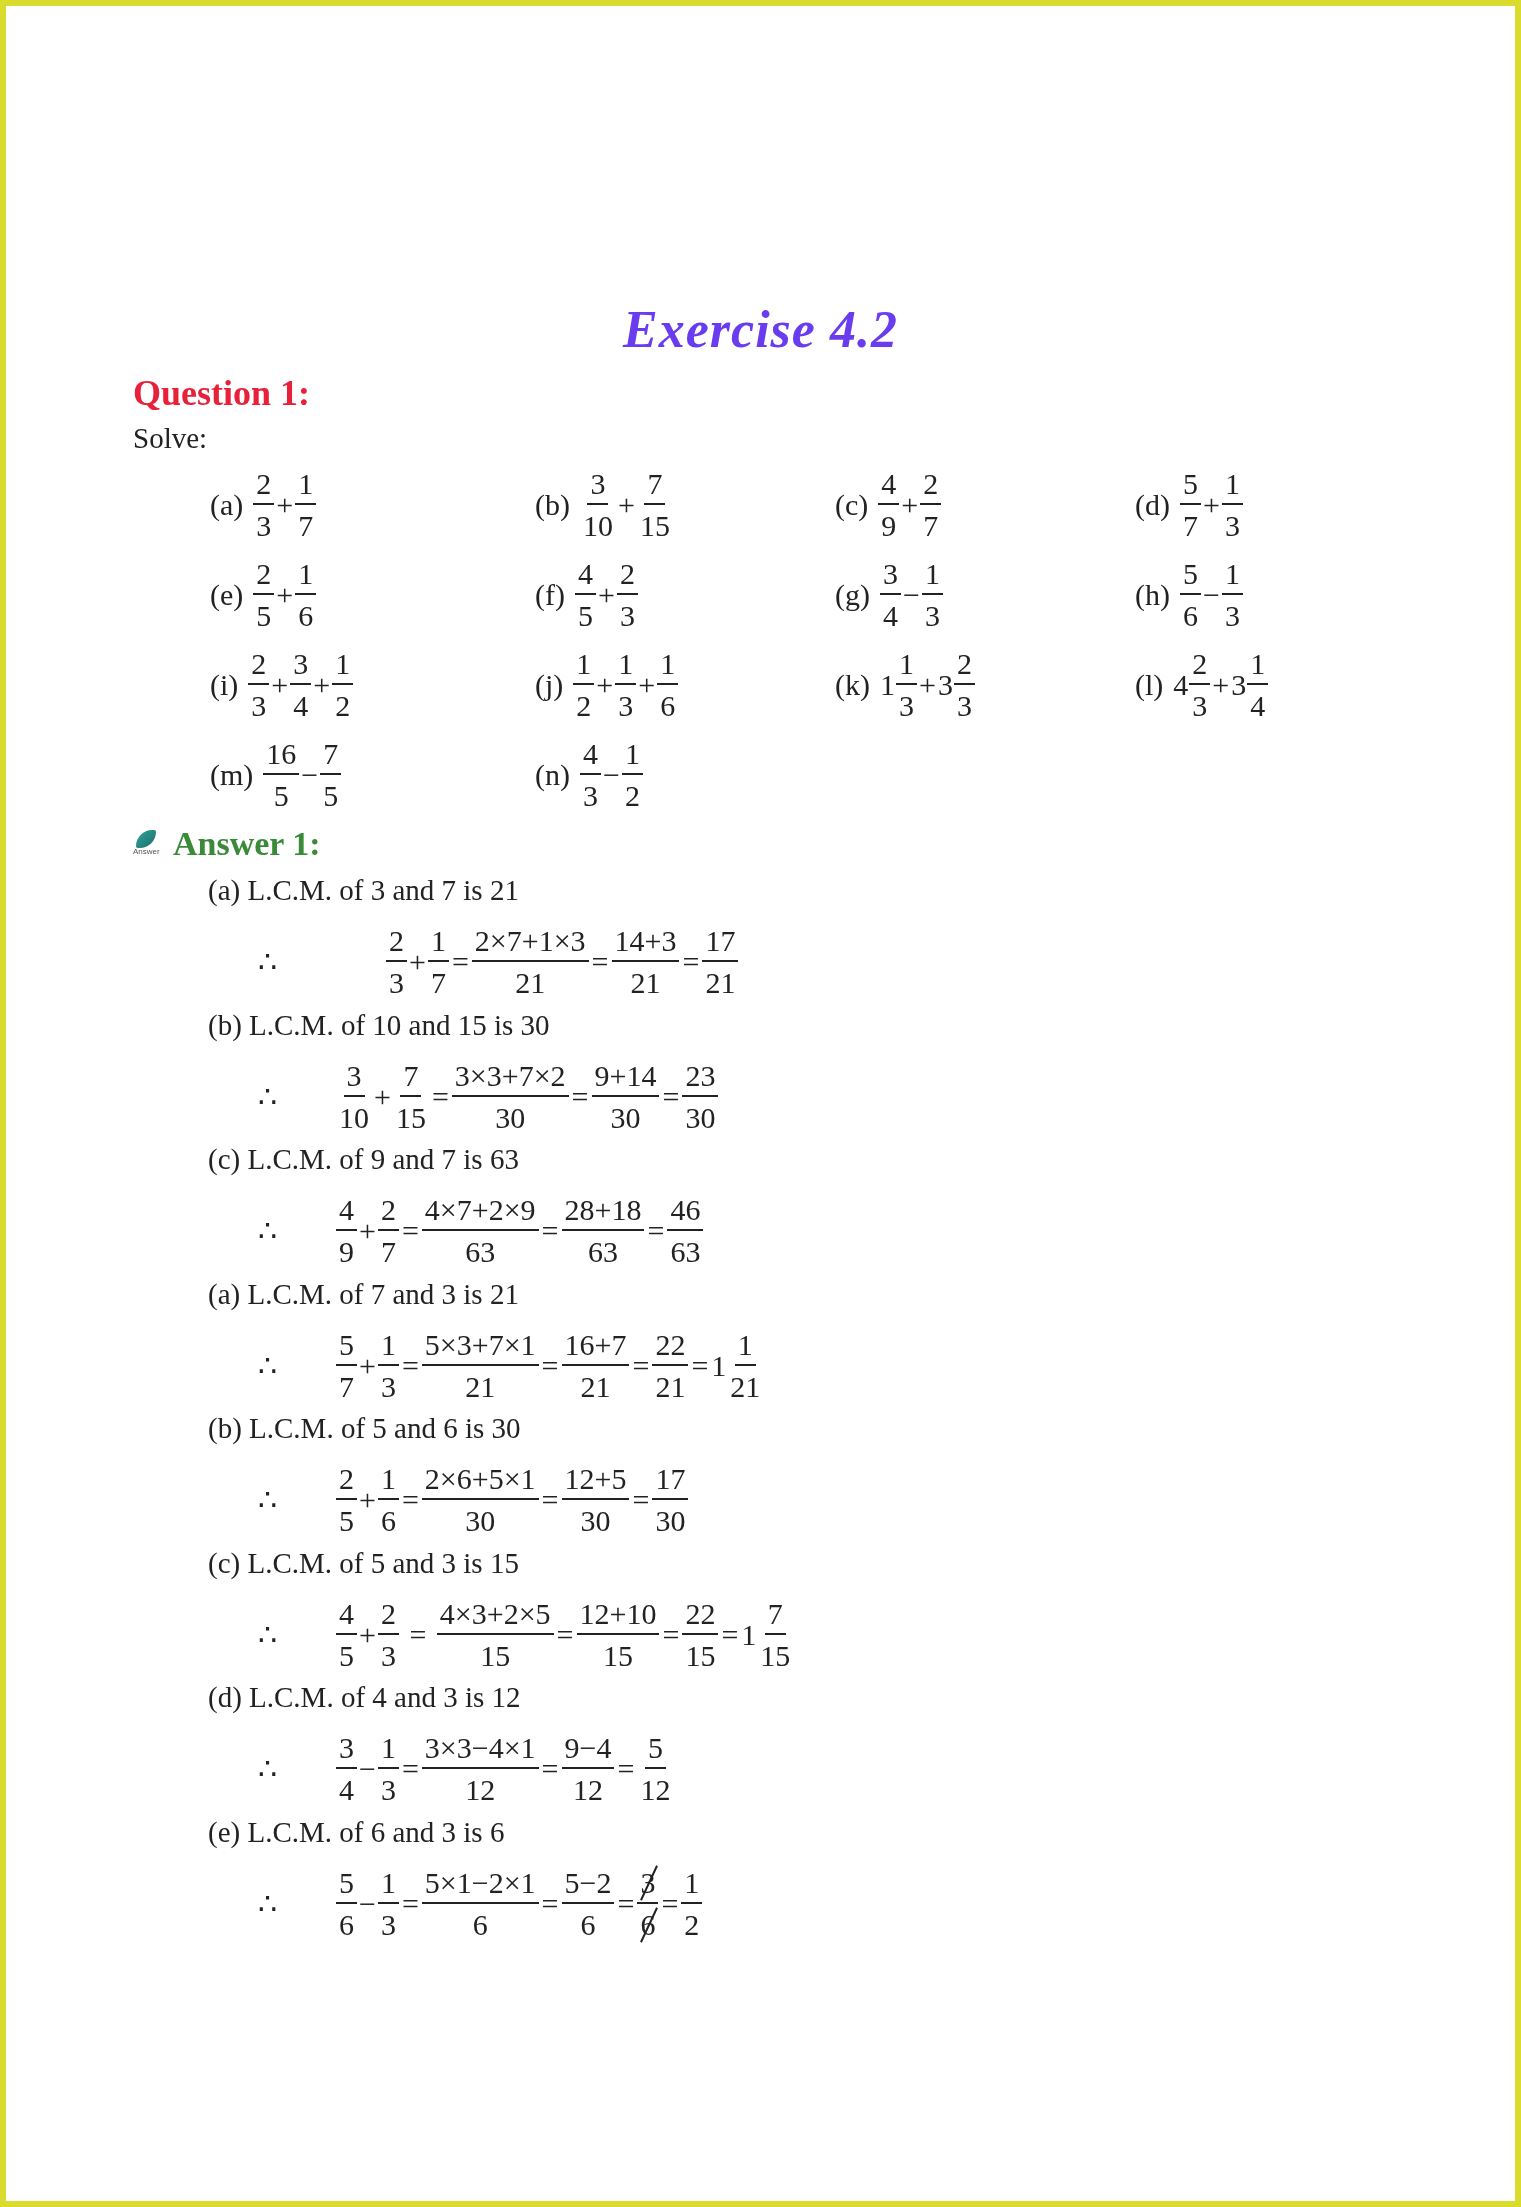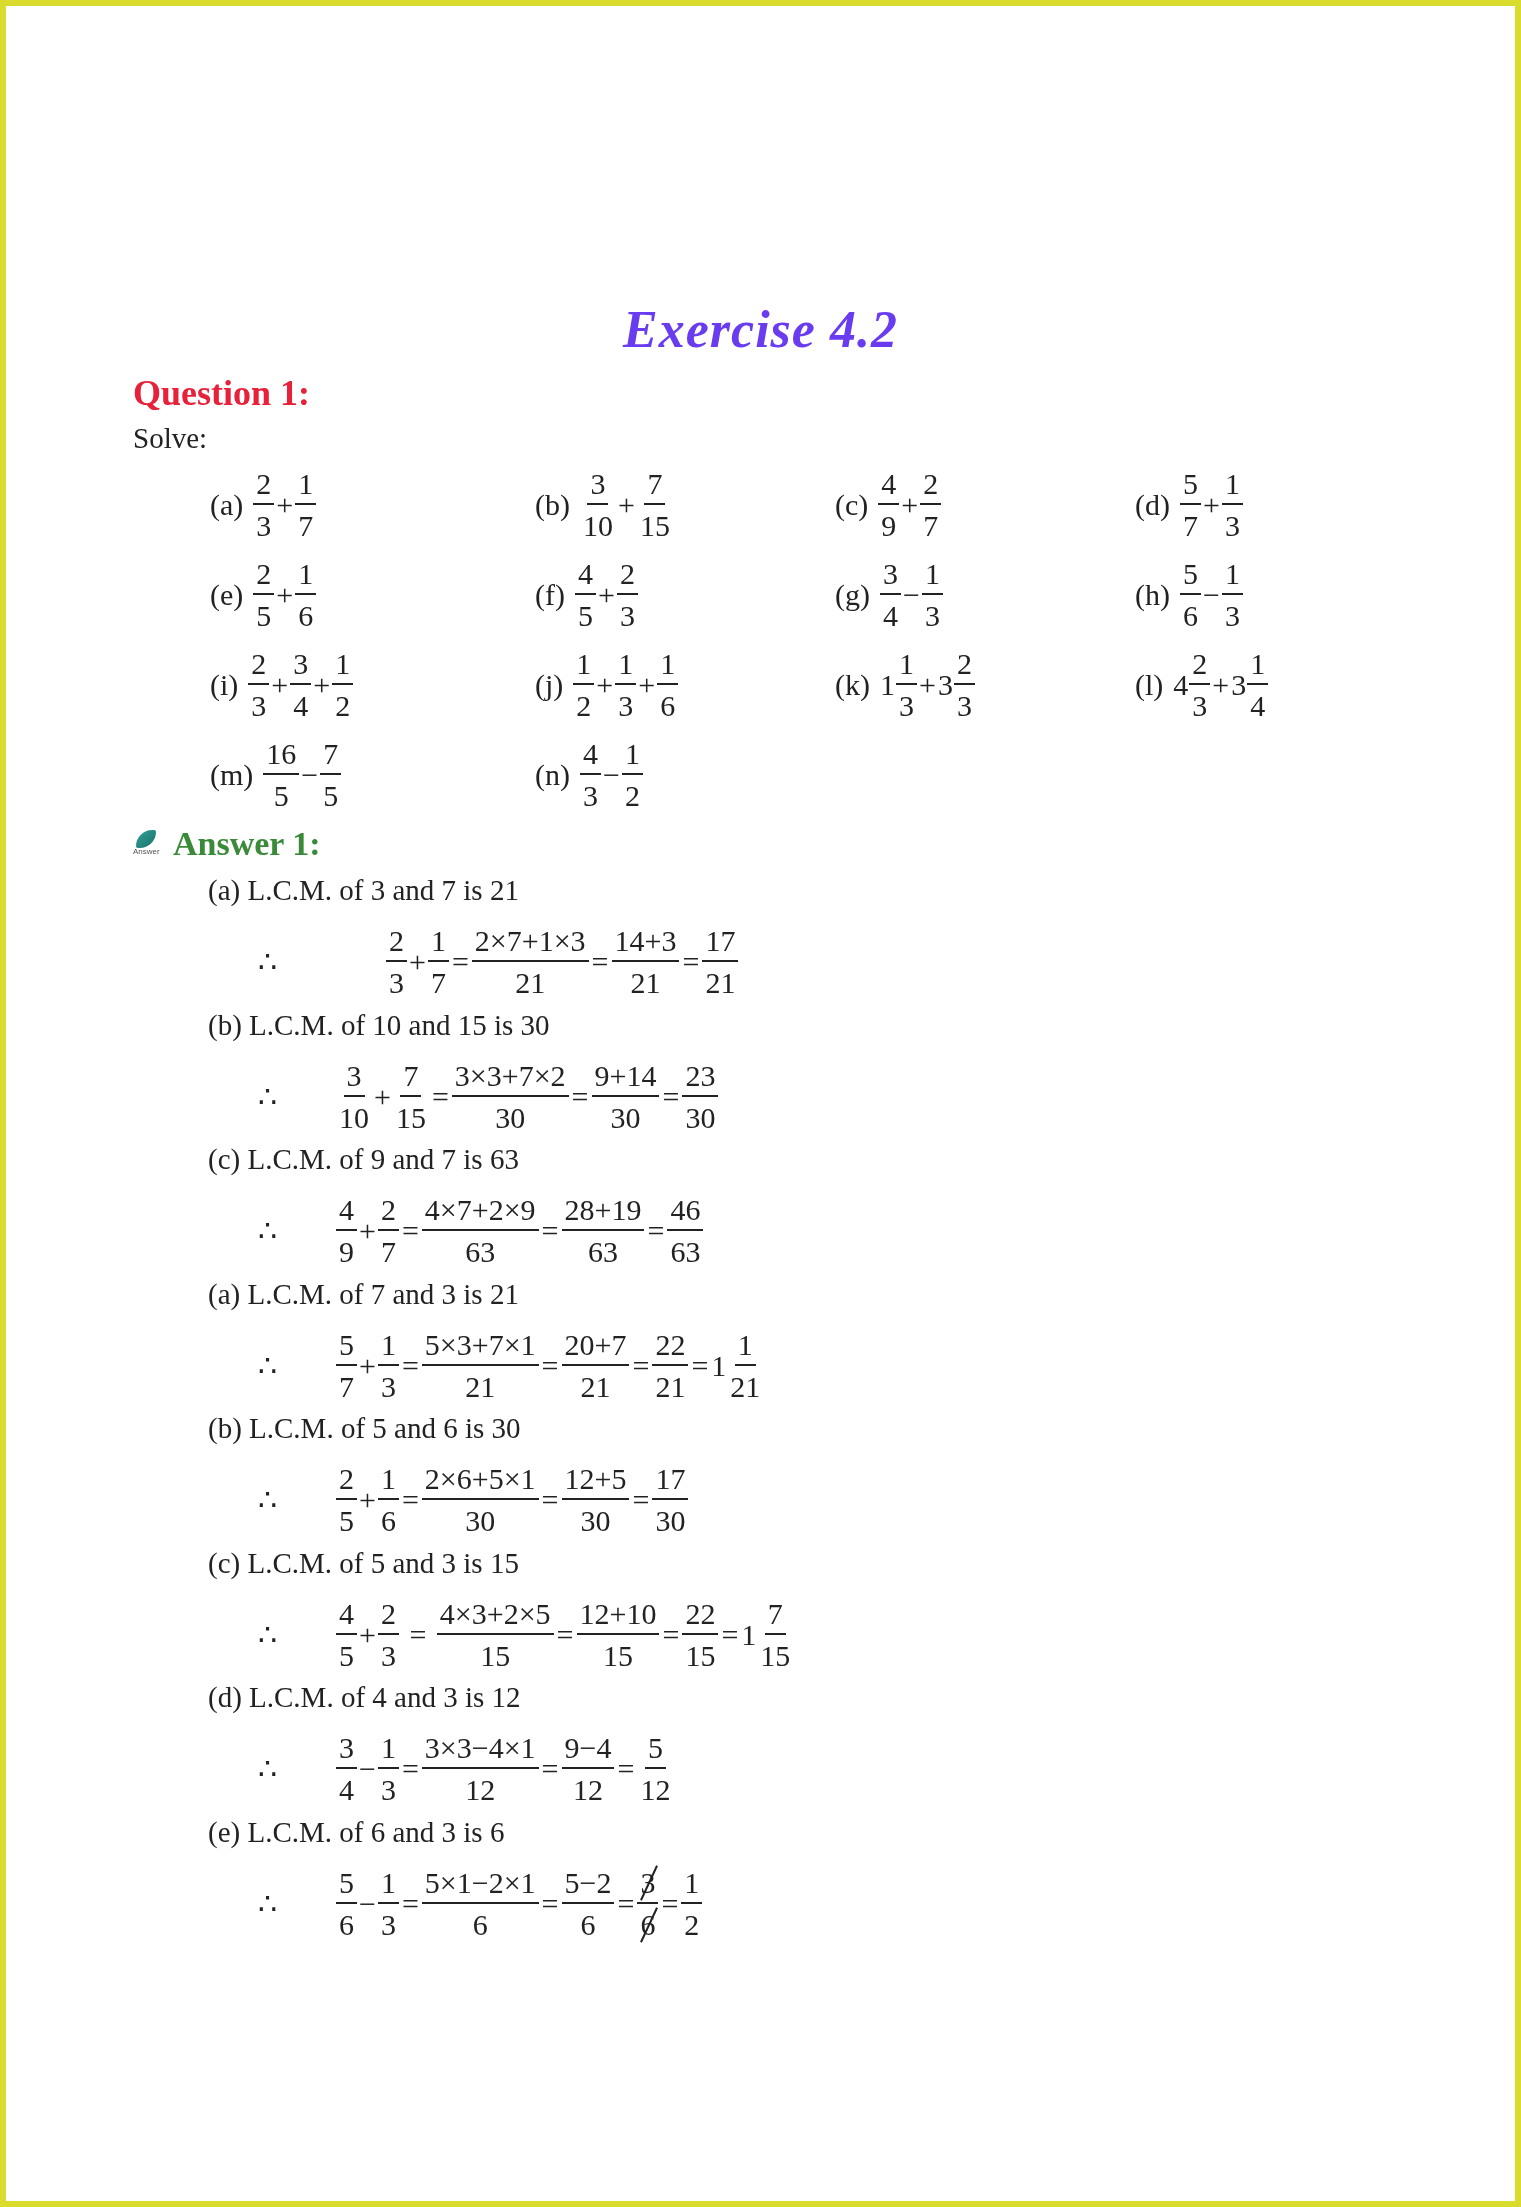--- a/index.html
+++ b/index.html
@@ -372,21 +372,21 @@
             <span class="num">2</span>
             <span class="den">7</span>
           </span>
           <span class="eq" style="white-space: pre;">=</span>
           <span class="frac">
             <span class="num">4×7+2×9</span>
             <span class="den">63</span>
           </span>
           <span class="eq" style="white-space: pre;">=</span>
           <span class="frac">
-            <span class="num">28+19</span>
+            <span class="num">28+18</span>
             <span class="den">63</span>
           </span>
           <span class="eq" style="white-space: pre;">=</span>
           <span class="frac">
             <span class="num">46</span>
             <span class="den">63</span>
           </span>
         </div>
       </div>
     </div>
@@ -406,21 +406,21 @@
             <span class="num">1</span>
             <span class="den">3</span>
           </span>
           <span class="eq" style="white-space: pre;">=</span>
           <span class="frac">
             <span class="num">5×3+7×1</span>
             <span class="den">21</span>
           </span>
           <span class="eq" style="white-space: pre;">=</span>
           <span class="frac">
-            <span class="num">20+7</span>
+            <span class="num">16+7</span>
             <span class="den">21</span>
           </span>
           <span class="eq" style="white-space: pre;">=</span>
           <span class="frac">
             <span class="num">22</span>
             <span class="den">21</span>
           </span>
           <span class="eq" style="white-space: pre;">=</span>
           <span class="whole">1</span>
           <span class="frac">

